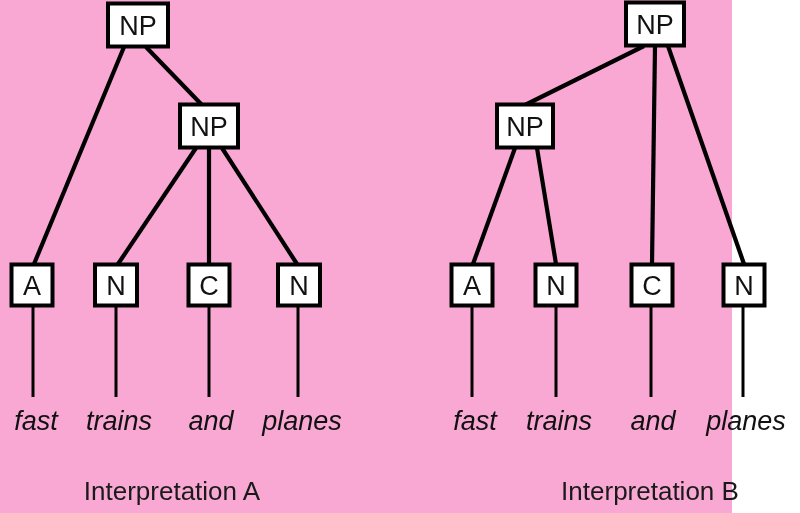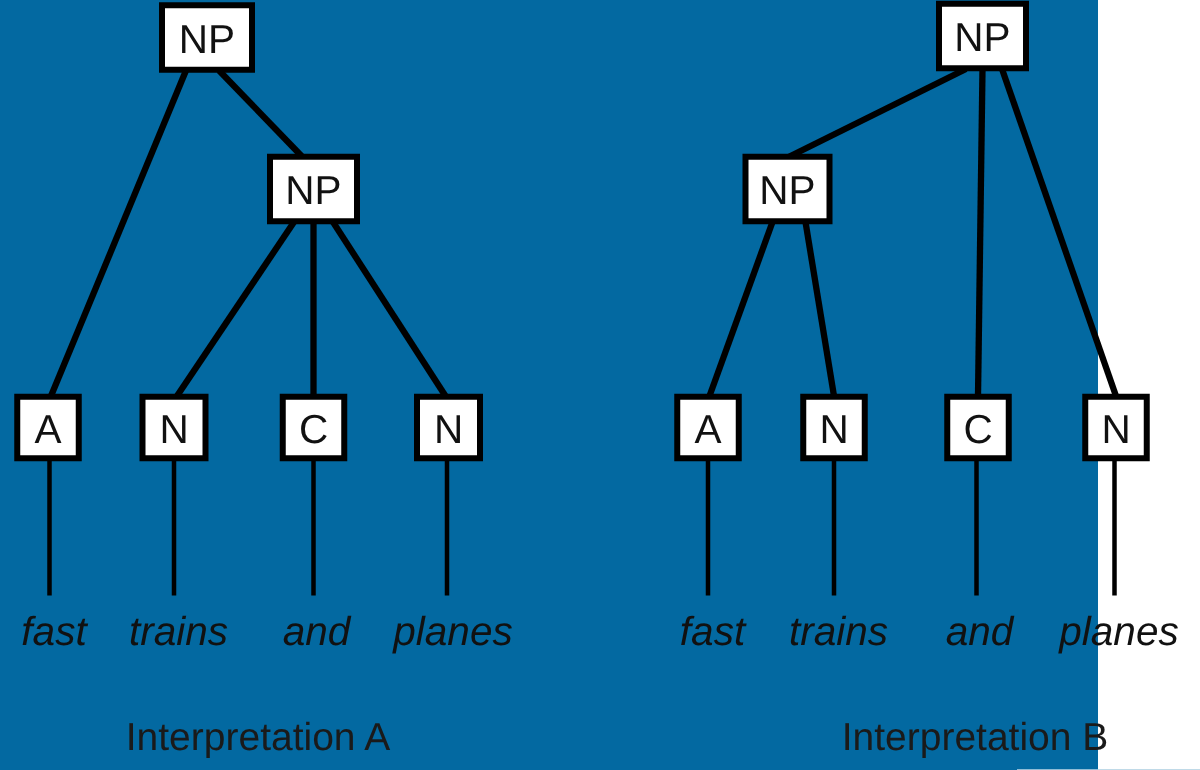--- a/index.html
+++ b/index.html
@@ -12,21 +12,21 @@
     width: 800px;
     height: 513px;
     overflow: hidden;
     font-family: "Liberation Sans", sans-serif;
     color: #000000;
   }
   #diagram-root {
     position: relative;
     width: 732px;
     height: 513px;
-    background: #0369a1;
+    background: #f9a8d4;
   }
   svg#tree-svg {
     position: absolute;
     left: 0;
     top: 0;
     width: 800px;
     height: 513px;
     display: block;
   }
   .node-box {

